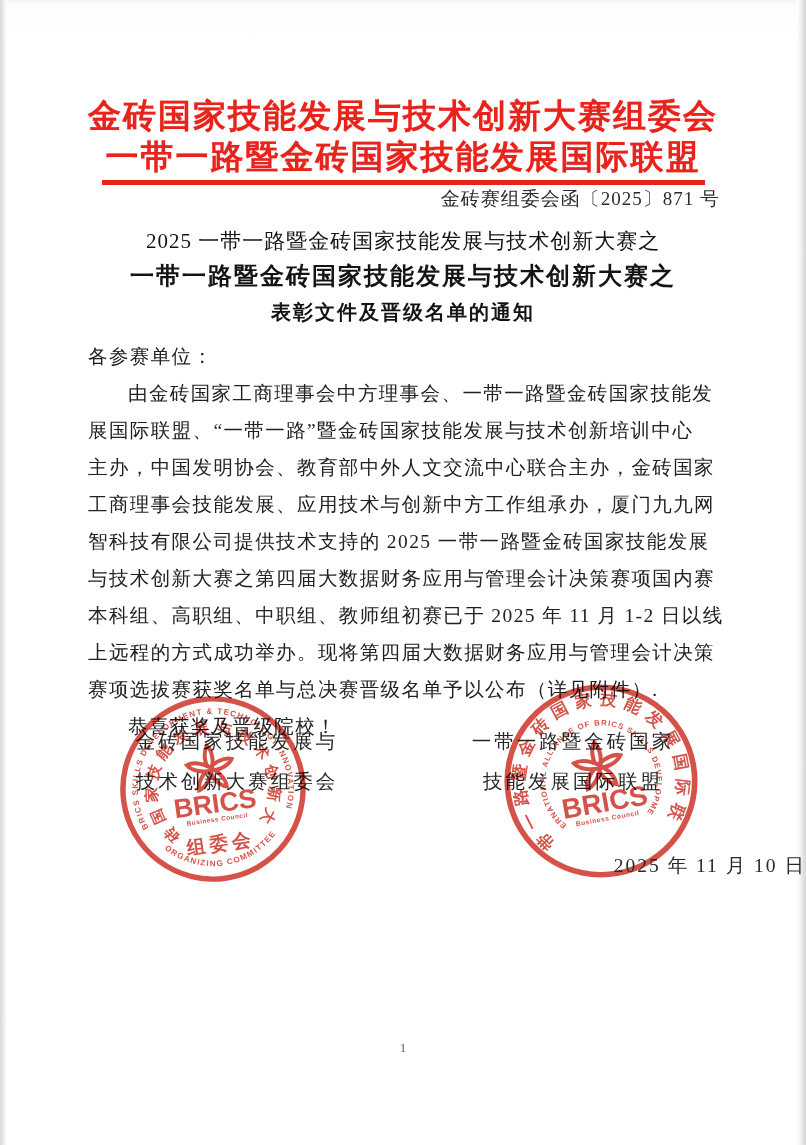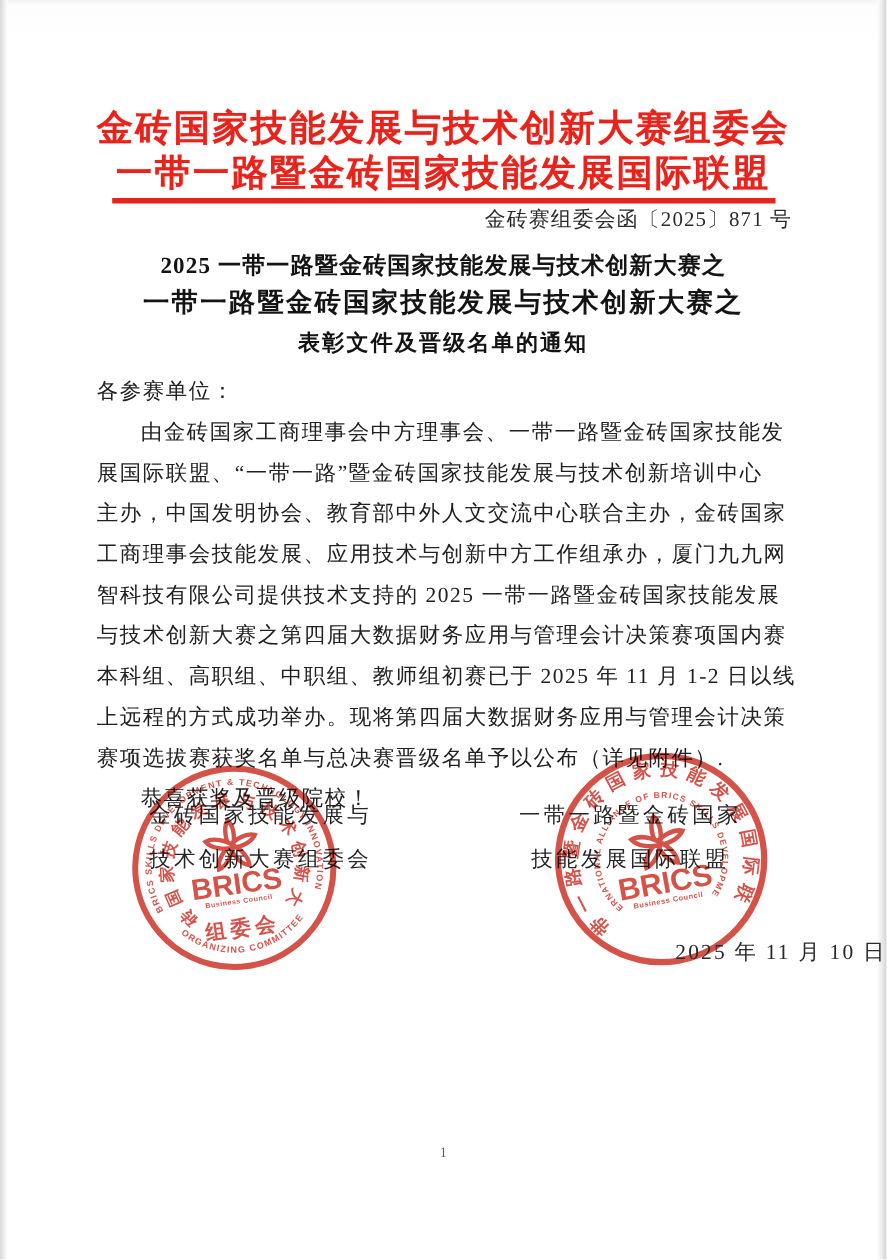--- a/index.html
+++ b/index.html
@@ -26,21 +26,21 @@
     text-shadow:0 0 1px rgba(232,35,28,.45);
   }
   .masthead .l2{display:inline-block;border-bottom:5px solid #e8231c;
     padding:0 4px 3px 4px;margin-top:1px;}
 
   .refno{position:absolute;right:86px;top:186px;font-size:19px;color:#2b2b2b;
     letter-spacing:1px;white-space:nowrap;}
 
   
   .doc-title{position:absolute;left:0;top:224px;width:806px;text-align:center;color:#141414;}
-  .doc-title .t1{font-size:21px;font-weight:bold;line-height:34px;letter-spacing:1px;}
+  .doc-title .t1{font-size:21px;font-weight:normal;line-height:34px;letter-spacing:1px;}
   .doc-title .t2{font-size:24px;font-weight:bold;line-height:36px;letter-spacing:2px;}
   .doc-title .t3{font-size:20px;font-weight:bold;line-height:36px;letter-spacing:2px;}
 
   
   .body-text{position:absolute;left:88px;top:338px;width:634px;font-size:19.5px;color:#212121;}
   .body-text .ln{height:37px;line-height:37px;white-space:nowrap;letter-spacing:1.4px;}
   .body-text .indent{padding-left:40px;}
 
   
   .sig{position:absolute;width:270px;text-align:center;font-size:19.5px;color:#262626;}

